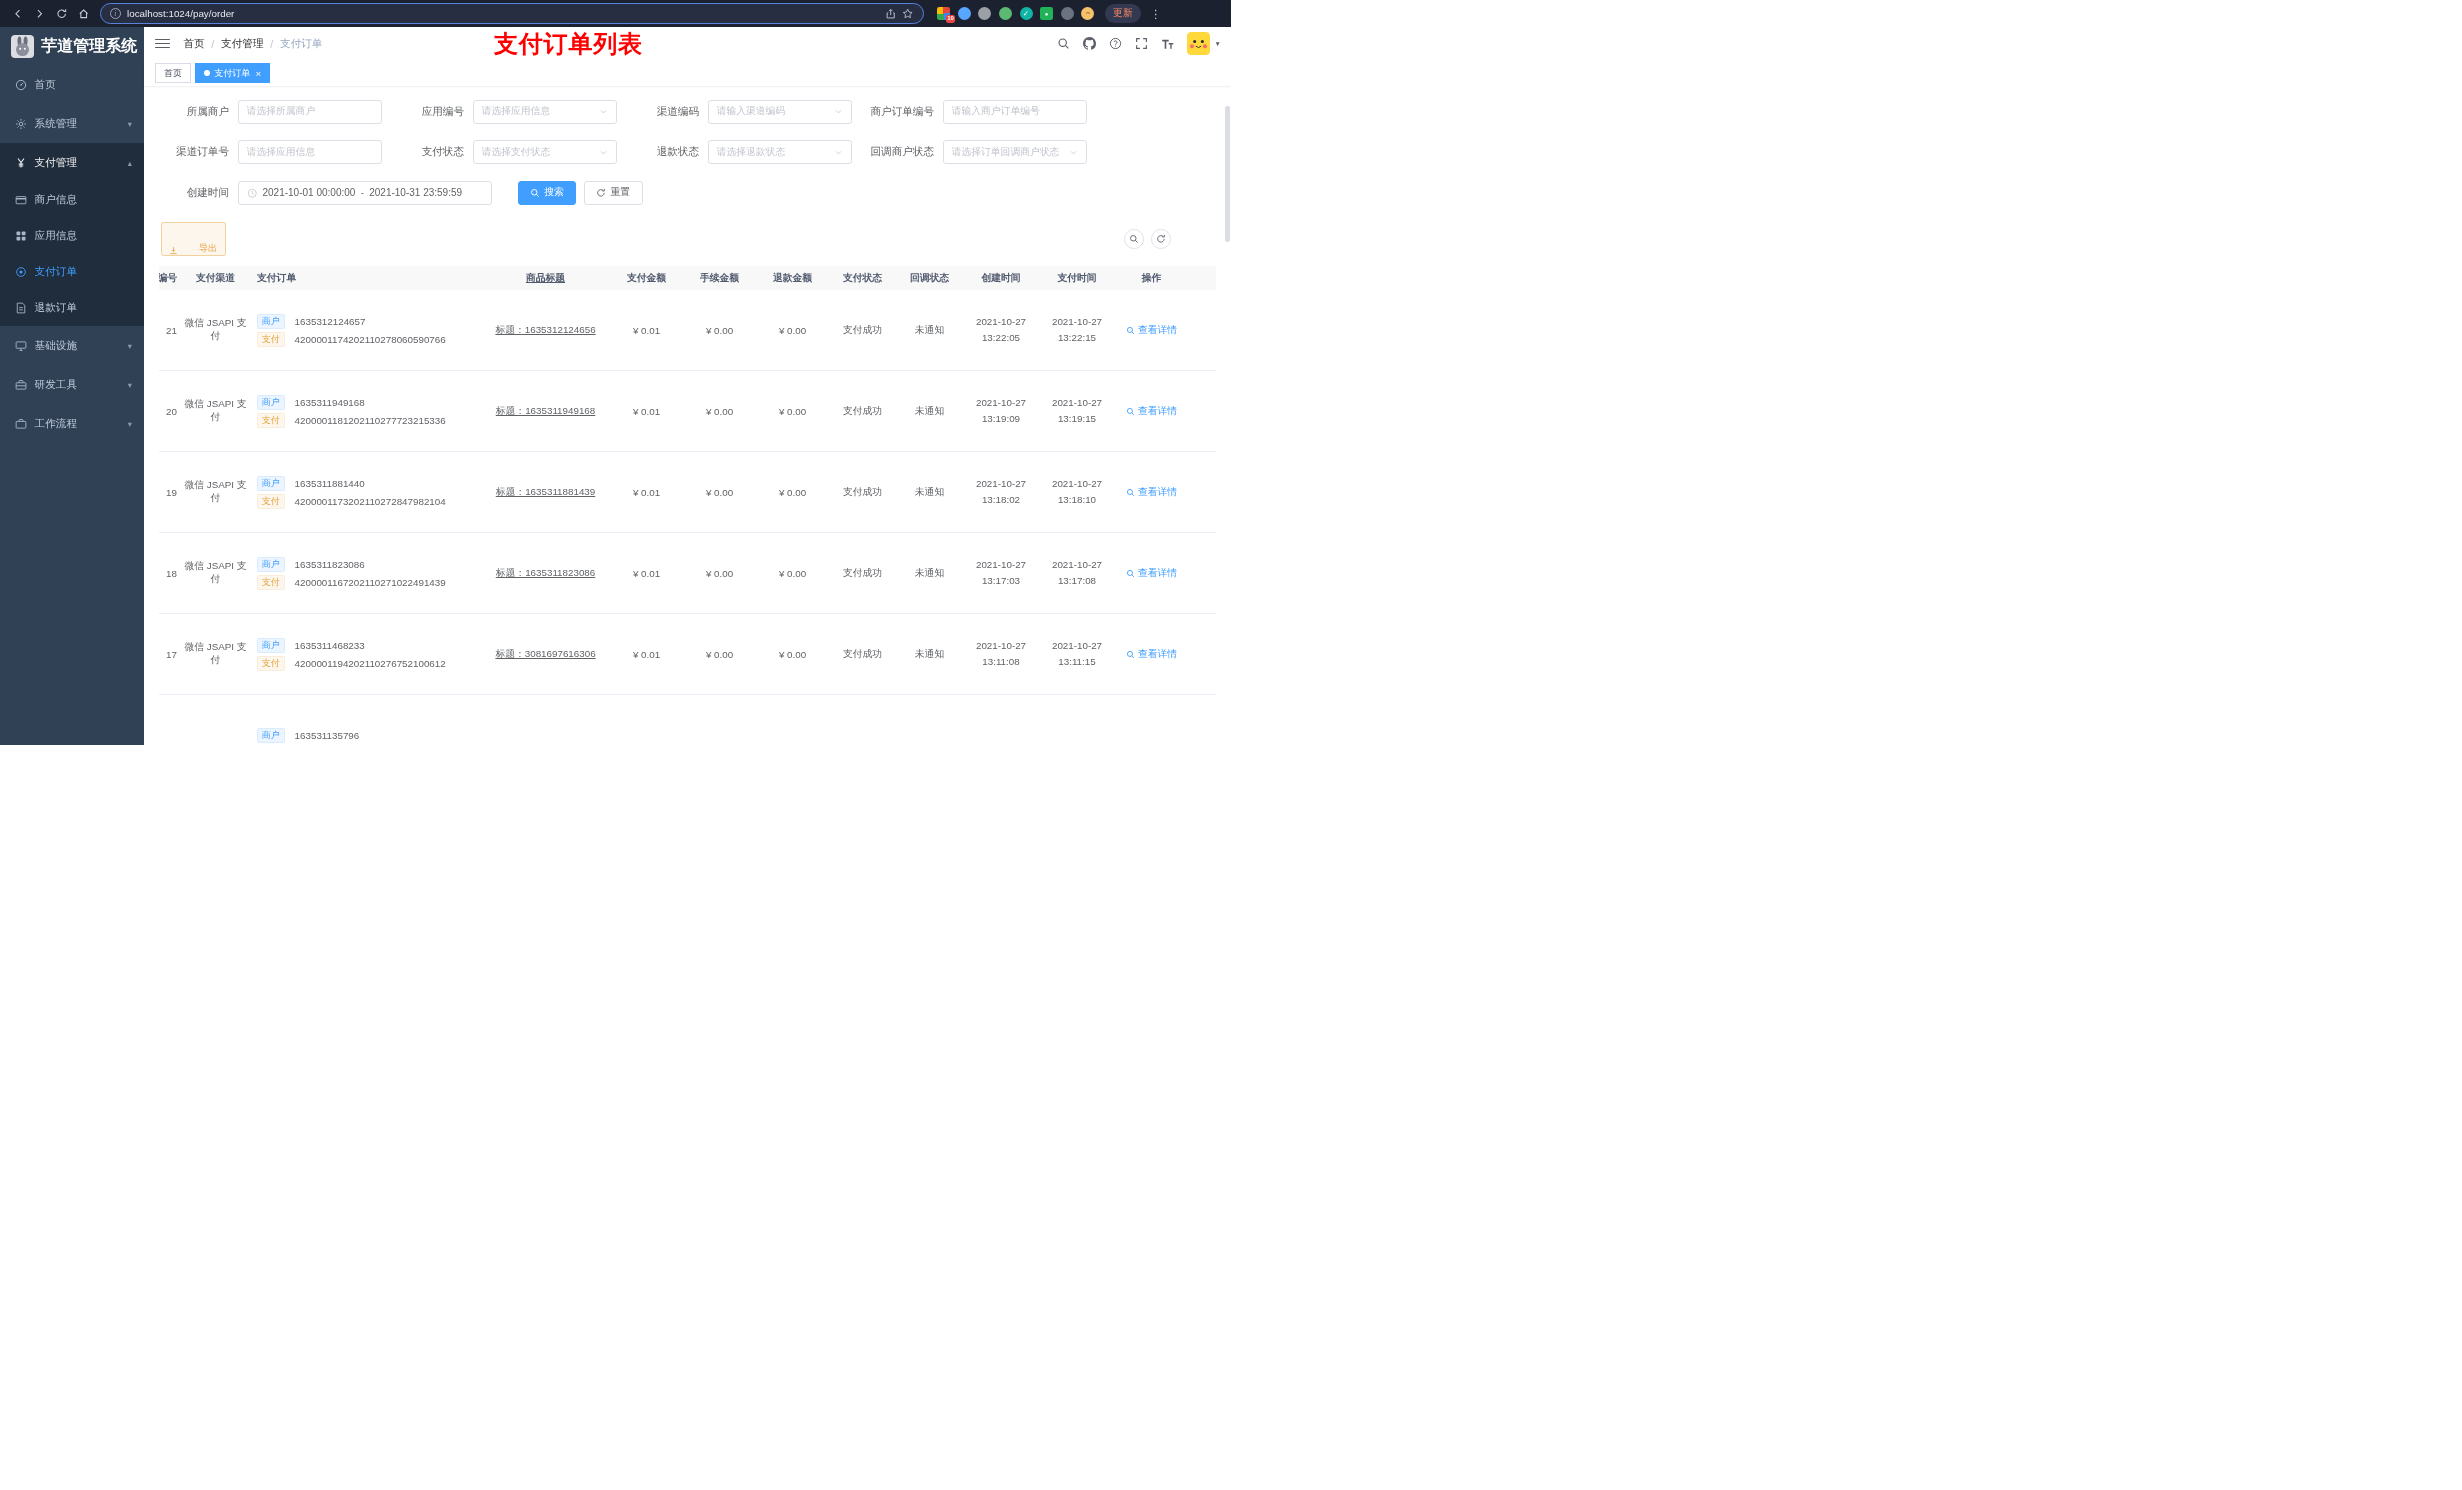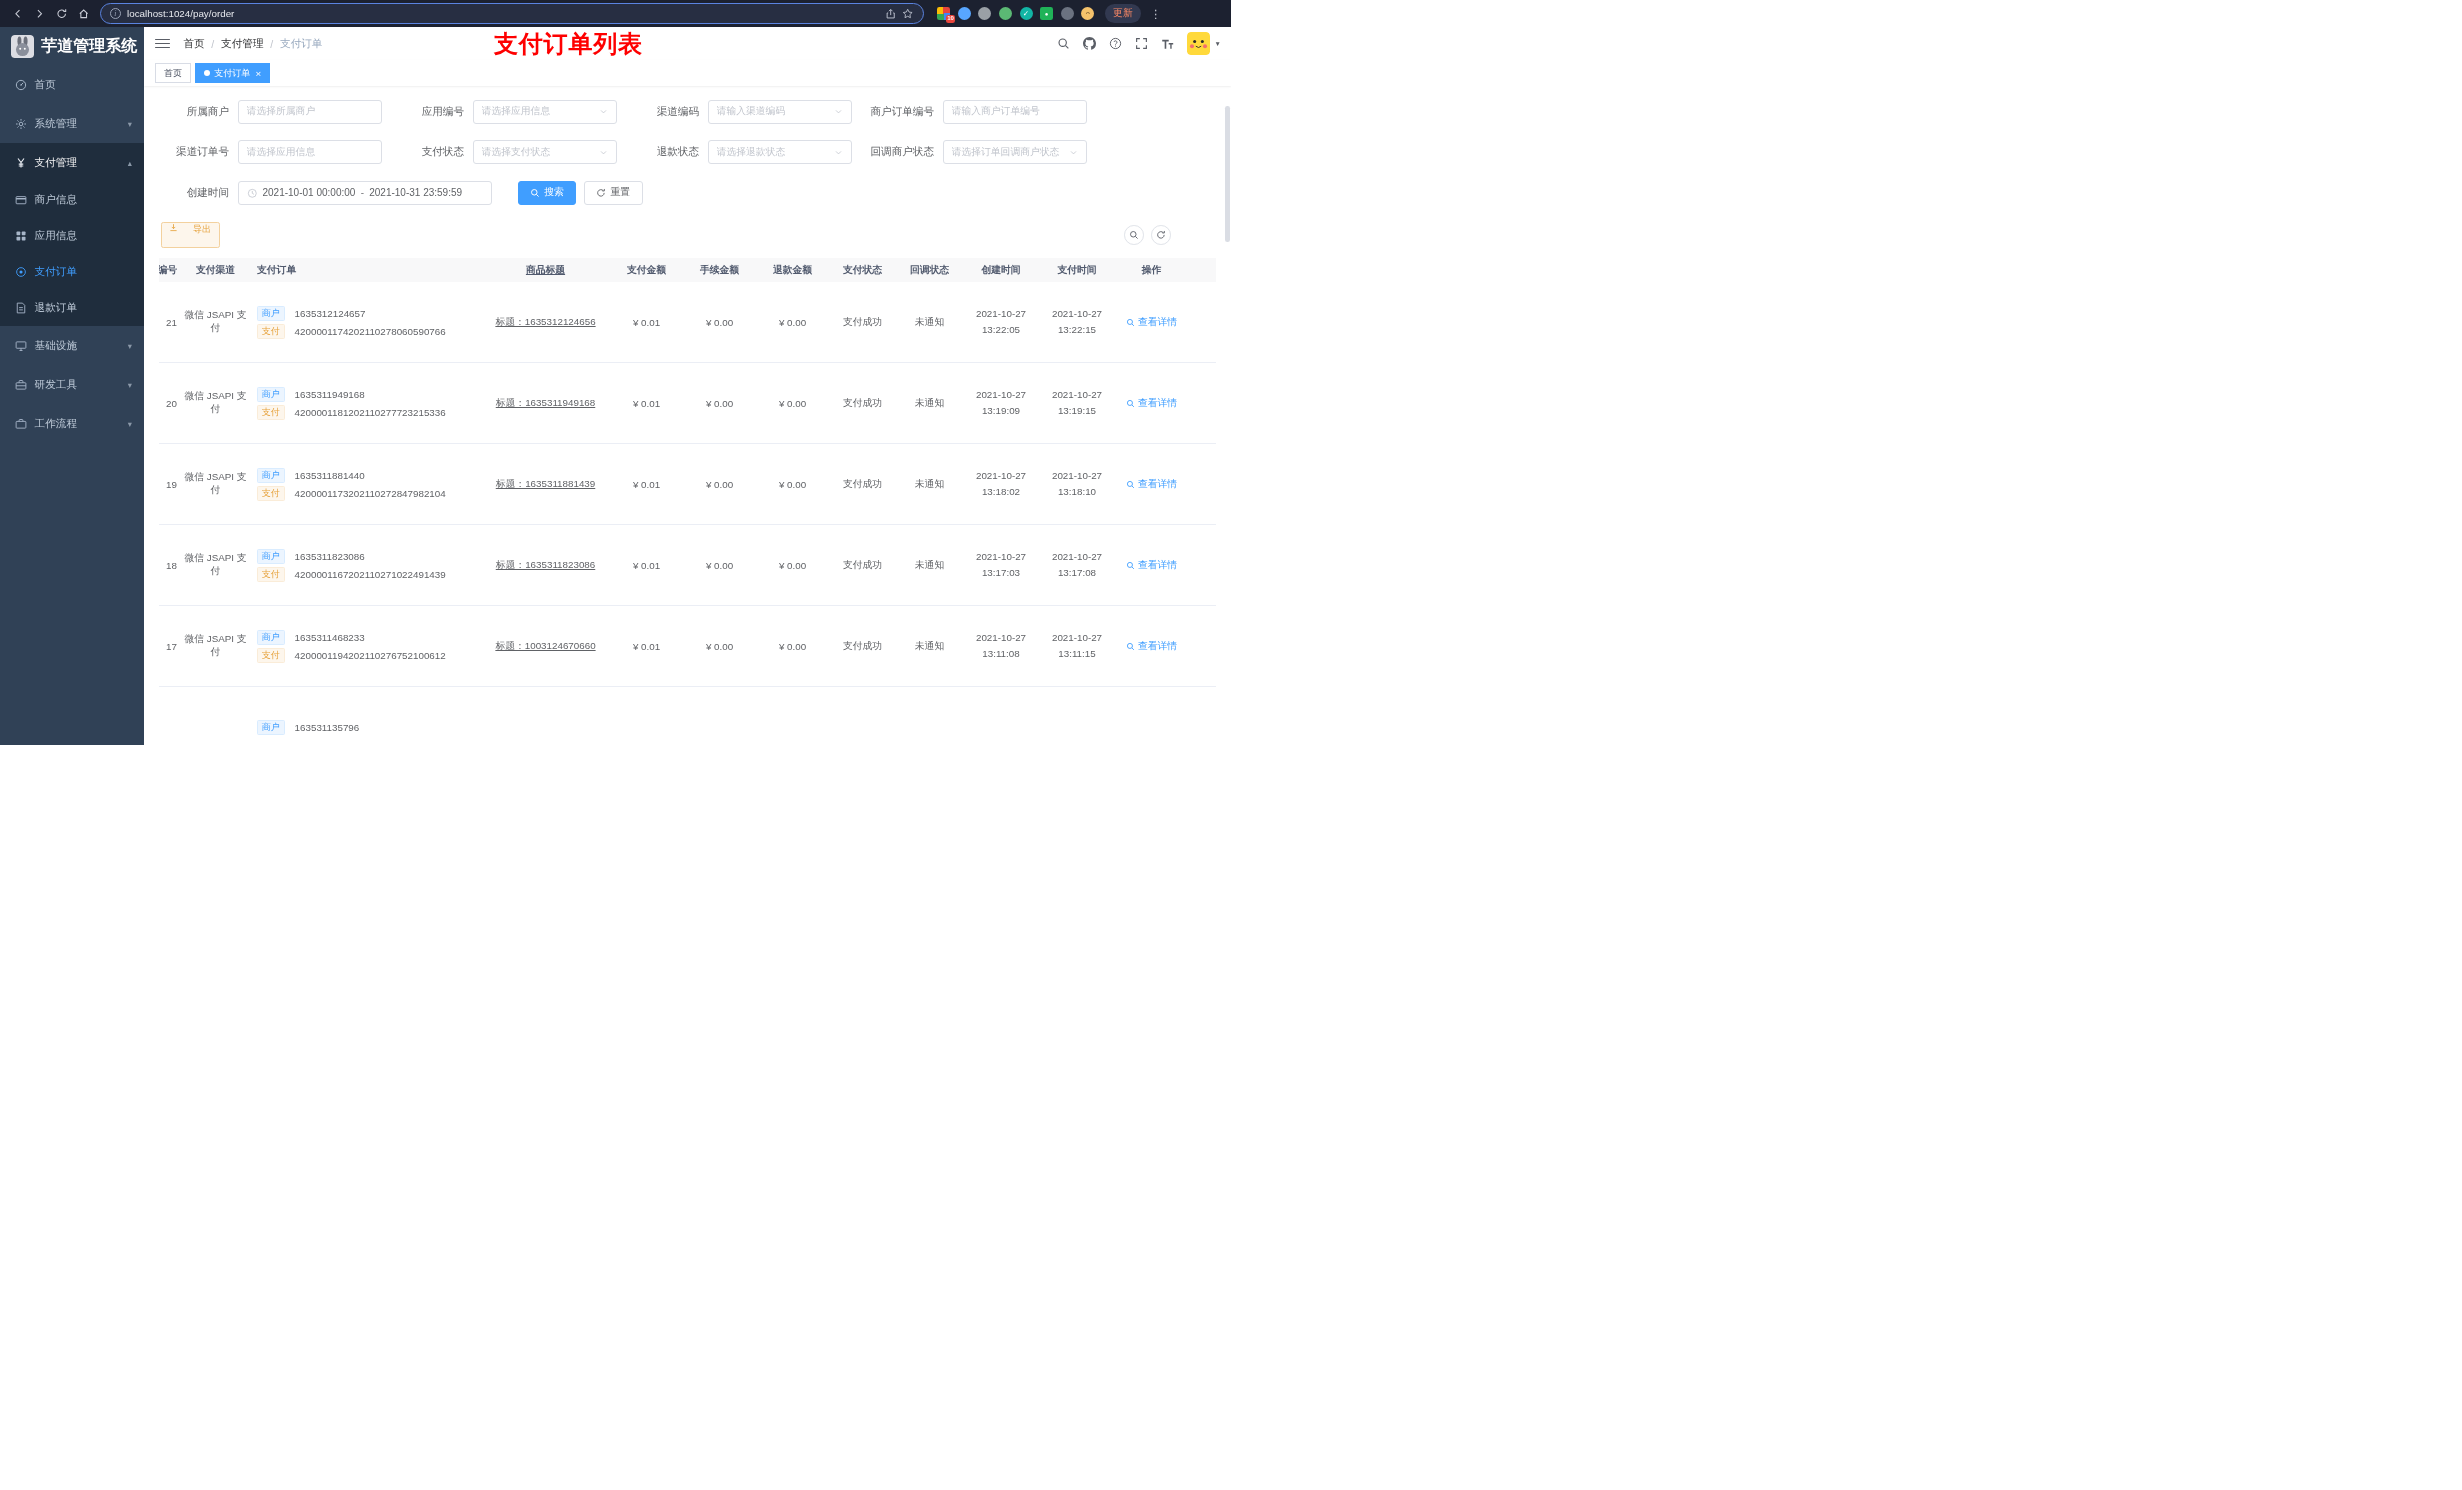--- a/index.html
+++ b/index.html
@@ -77,21 +77,21 @@
   .date-control { width:254px; justify-content:flex-start; gap:5.3px; cursor:pointer; }
   .date-val { color:#606266; font-size:10px; white-space:nowrap; }
   .date-sep { color:#606266; }
   .clock-ic { color:#c0c4cc; width:10.6px; height:10.6px; }
   .btn { height:24px; border-radius:3px; display:inline-flex; align-items:center; gap:4.5px; font-size:9.8px; padding:0 11.4px; cursor:pointer; border:0.8px solid #dcdfe6; background:#fff; color:#606266; white-space:nowrap; }
   .btn .icon { width:9.8px; height:9.8px; }
   .btn-primary { background:#409eff; border-color:#409eff; color:#fff; margin-left:13.6px; }
   .btn-plain { margin-left:7.6px; }
 
   .toolbar-row { display:flex; align-items:center; margin:3px 0 10.6px 1.5px; }
-  .btn-export { height:26px; padding:0 7.6px; font-size:9px; border-radius:2.3px; color:#e6a23c; background:#fdf6ec; border:0.8px solid #f3d19e; display:inline-flex; align-items:flex-start; gap:15px; cursor:pointer; }
+  .btn-export { height:34px; padding:0 7.6px; font-size:9px; border-radius:2.3px; color:#e6a23c; background:#fdf6ec; border:0.8px solid #f3d19e; display:inline-flex; align-items:flex-end; gap:21px; cursor:pointer; }
   .btn-export .icon { width:9px; height:9px; }
   .toolbar-right { margin-left:auto; display:flex; gap:7.6px; margin-right:45px; }
   .circle-btn { width:19.7px; height:19.7px; border-radius:50%; border:0.8px solid #e0e3e9; background:#fff; display:flex; align-items:center; justify-content:center; color:#5a5e66; cursor:pointer; }
   .circle-btn .icon { width:9.8px; height:9.8px; }
 
   
   .table { width:100%; }
   .thead { display:flex; align-items:center; background:#f8f8f9; height:24px; font-size:9.8px; font-weight:bold; color:#515a6e; }
   .trow { display:flex; align-items:center; min-height:81px; border-bottom:0.8px solid #ebeef5; font-size:9.8px; color:#606266; }
   .cell { padding:0 3px; }
@@ -682,21 +682,21 @@
               <div class="cell c2">
                 <div class="ol">
                   <span class="tag tag-m">商户</span>
                   <span class="num">1635311468233</span>
                 </div>
                 <div class="ol">
                   <span class="tag tag-p">支付</span>
                   <span class="num">4200001194202110276752100612</span>
                 </div>
               </div>
-              <div class="cell c3">标题：1003124670660</div>
+              <div class="cell c3">标题：3081697616306</div>
               <div class="cell c4">¥ 0.01</div>
               <div class="cell c5">¥ 0.00</div>
               <div class="cell c6">¥ 0.00</div>
               <div class="cell c7">支付成功</div>
               <div class="cell c8">未通知</div>
               <div class="cell c9">
                 <div>2021-10-27</div>
                 <div>13:11:08</div>
               </div>
               <div class="cell c10">

